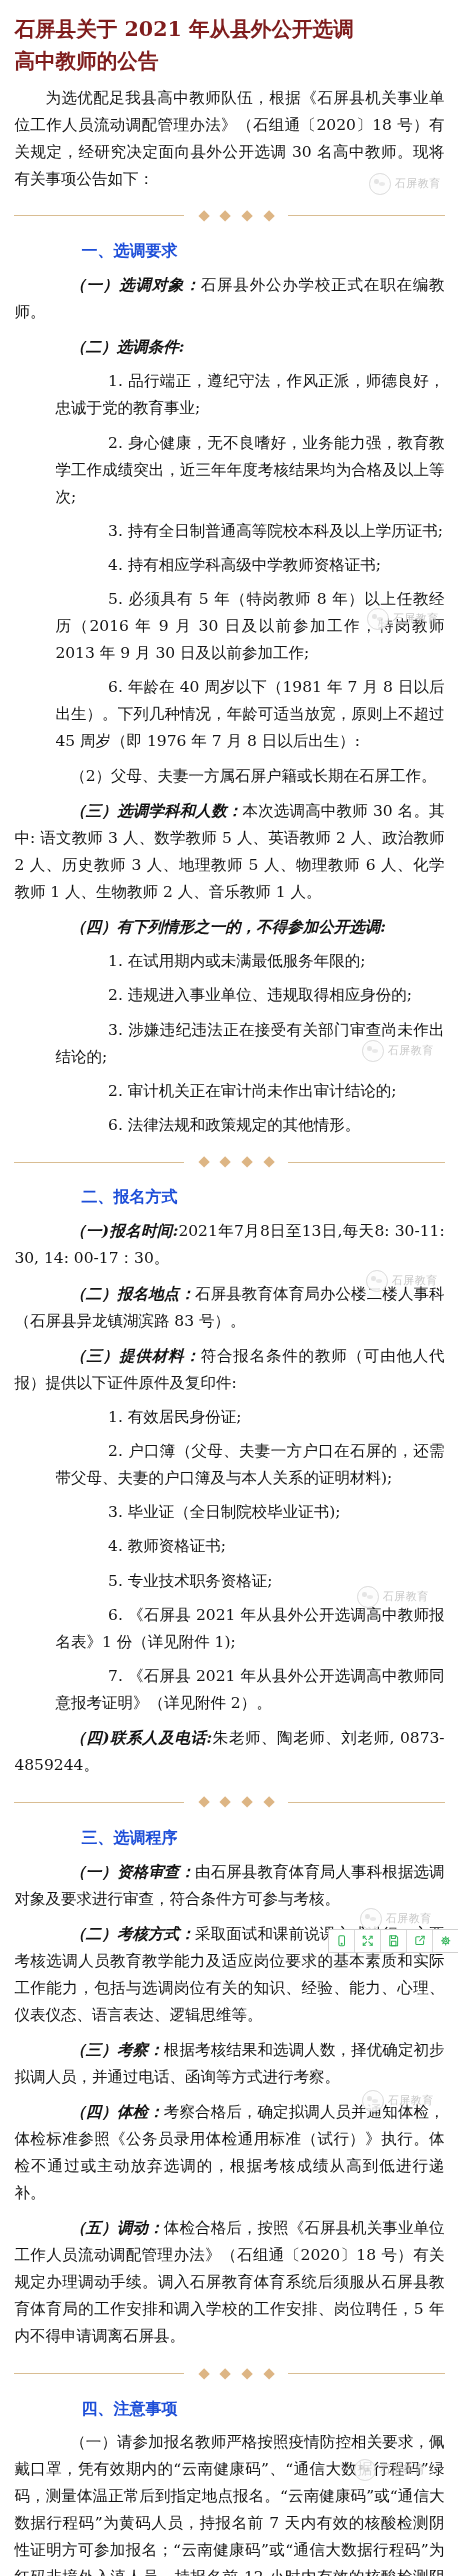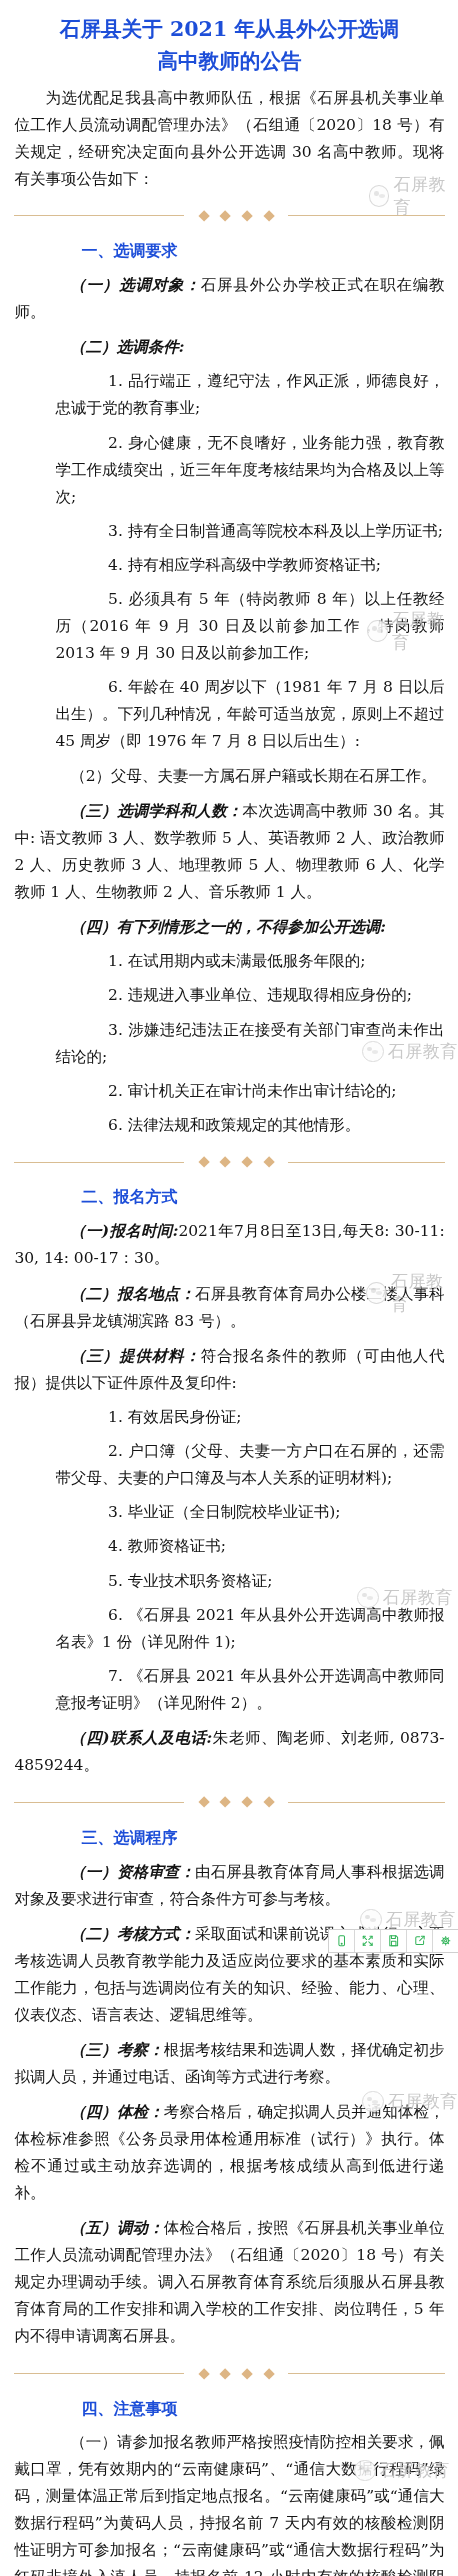--- a/index.html
+++ b/index.html
@@ -1,35 +1,35 @@
 <!DOCTYPE html>
 <html style="font-size:8.2px"><head>
 <meta charset="utf-8">
 <style>
   html,body{margin:0;padding:0;background:#ffffff;}
   #page{position:relative;width:459px;height:3139px;background:#fff;overflow:hidden;
         font-family:"DejaVu Serif", serif;color:#141414;}
   #flow{padding:13.4px 14.4px 0 14.4px;}
-  .doc-title{font-size:20.6px;font-weight:700;text-align:center;line-height:32px;
-             font-family:"DejaVu Serif", serif;color:#1d4ed8;}
+  .doc-title{font-size:20.6px;font-weight:700;line-height:32px;
+             font-family:"DejaVu Serif", serif;color:#7f1d1d;}
   p.body{font-size:15.5px;line-height:27px;margin:7.2px 0;text-align:justify;}
   p.plain{text-indent:2em;}
   p.sub{text-indent:3.6em;}
   p.num{text-indent:3.4em;margin-left:41px;}
   p.body b{font-weight:700;font-style:italic;}
   h2.sec{font-family:"Liberation Sans", sans-serif;font-size:16px;font-weight:700;
          color:#1d4ed8;margin:15.5px 0 8.2px 67px;line-height:24px;}
   .divider{display:flex;align-items:center;margin:17.5px 0;height:11.3px;}
   .divider .seg{height:1px;background:#d9bd92;}
   .divider .seg.left{flex:0 0 170px;}
   .divider .seg.right{flex:1;}
   .gems{display:flex;gap:13.4px;margin:0 15.5px;}
   .gem{width:8.2px;height:8.2px;background:#ddb584;transform:rotate(45deg);}
   .watermark{position:absolute;display:flex;align-items:center;gap:4.1px;z-index:5;opacity:.85;}
-  .watermark .wm-text{font-size:17px;color:#bfbfbf;letter-spacing:0.5px;}
+  .watermark .wm-text{font-size:11px;color:#bfbfbf;letter-spacing:0.5px;}
   .wm-logo{width:19.6px;height:19.6px;border-radius:50%;border:1px solid #d4d4d4;position:relative;background:#fdfdfd;}
   .wm-logo:before{content:"";position:absolute;left:4.1px;top:5.2px;width:4.6px;height:4.6px;border-radius:50%;background:#e0e0e0;}
   .wm-logo:after{content:"";position:absolute;left:9.3px;top:8.2px;width:6.2px;height:4.1px;border-radius:50%;background:#e6e6e6;}
   .toolbar{position:absolute;display:flex;background:#fff;border:0.5px solid #d0d0d0;z-index:10;}
   .tool-cell{width:25px;height:21.6px;display:flex;align-items:center;justify-content:center;
              border-right:0.5px solid #d8d8d8;cursor:pointer;}
   .tool-cell:last-child{border-right:none;}
   .tool-cell svg{width:13.4px;height:13.4px;stroke:#2fb357;fill:none;stroke-width:1.8;stroke-linecap:round;stroke-linejoin:round;}
 </style>
 </head>

